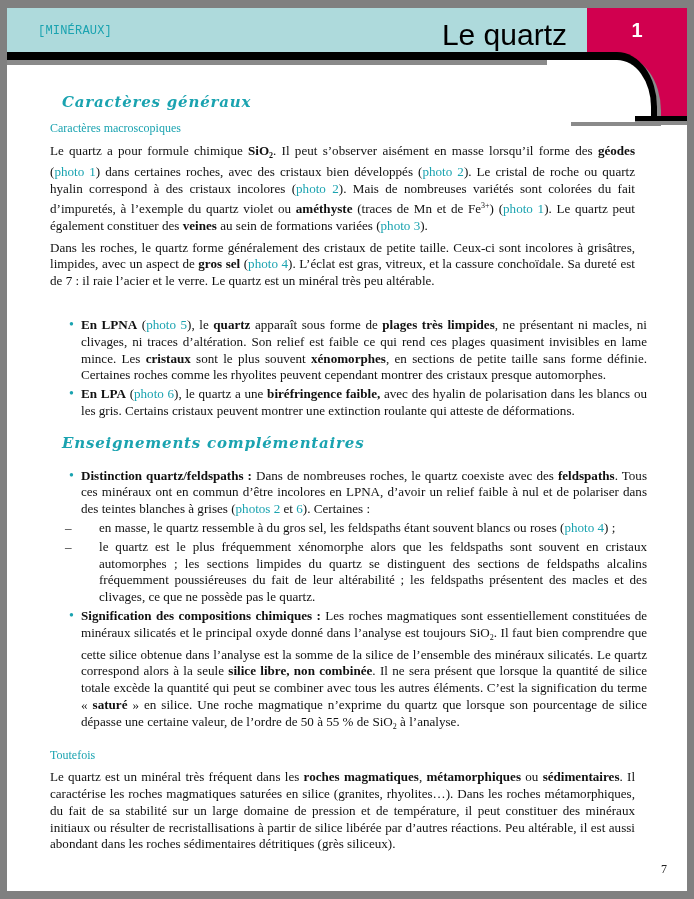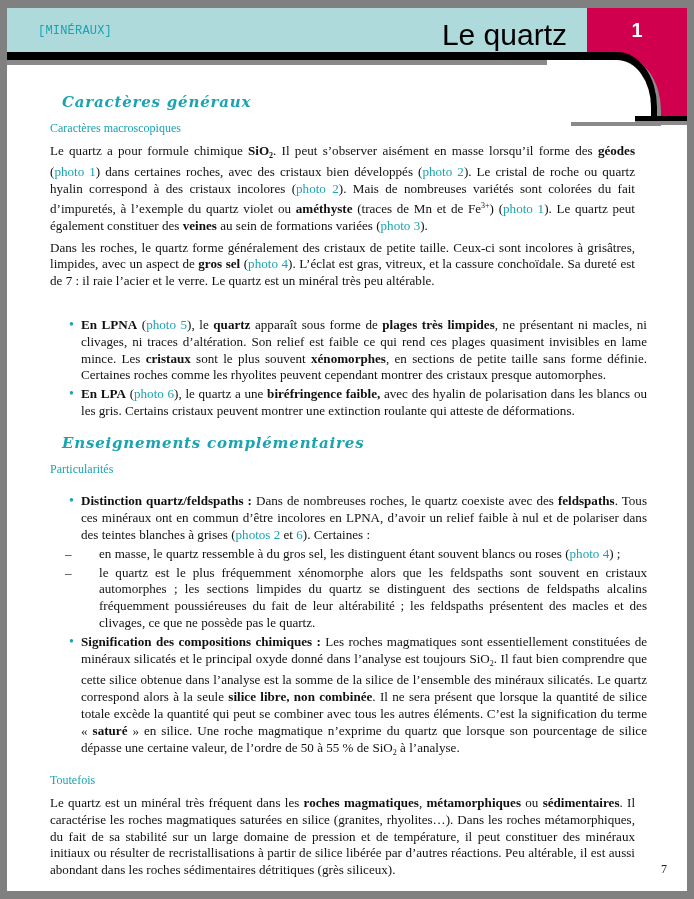--- a/index.html
+++ b/index.html
@@ -125,26 +125,25 @@
       <li>
         <b>En LPNA</b><span> (</span><span class="link">photo 5</span><span>), le </span><b>quartz</b><span> apparaît sous forme de </span><b>plages très limpides</b><span>, ne présentant ni macles, ni clivages, ni traces d’altération. Son relief est faible ce qui rend ces plages quasiment invisibles en lame mince. Les </span><b>cristaux</b><span> sont le plus souvent </span><b>xénomorphes</b><span>, en sections de petite taille sans forme définie. Certaines roches comme les rhyolites peuvent cependant montrer des cristaux presque automorphes.</span>
       </li>
       <li>
         <b>En LPA</b><span> (</span><span class="link">photo 6</span><span>), le quartz a une </span><b>biréfringence faible,</b><span> avec des hyalin de polarisation dans les blancs ou les gris. Certains cristaux peuvent montrer une extinction roulante qui atteste de déformations.</span>
       </li>
     </ul>
 
     <div class="gap-m"></div>
     <h2>Enseignements complémentaires</h2>
-    <h3>Particularités</h3>
     <ul class="bullets">
       <li>
         <b>Distinction quartz/feldspaths :</b><span> Dans de nombreuses roches, le quartz coexiste avec des </span><b>feldspaths</b><span>. Tous ces minéraux ont en commun d’être incolores en LPNA, d’avoir un relief faible à nul et de polariser dans des teintes blanches à grises (</span><span class="link">photos 2</span><span> et </span><span class="link">6</span><span>). Certaines :</span>
         <ul class="dashes">
-          <li><span>en masse, le quartz ressemble à du gros sel, les distinguent étant souvent blancs ou roses (</span><span class="link">photo 4</span><span>) ;</span></li>
+          <li><span>en masse, le quartz ressemble à du gros sel, les feldspaths étant souvent blancs ou roses (</span><span class="link">photo 4</span><span>) ;</span></li>
           <li><span>le quartz est le plus fréquemment xénomorphe alors que les feldspaths sont souvent en cristaux automorphes ; les sections limpides du quartz se distinguent des sections de feldspaths alcalins fréquemment poussiéreuses du fait de leur altérabilité ; les feldspaths présentent des macles et des clivages, ce que ne possède pas le quartz.</span></li>
         </ul>
       </li>
       <li>
         <b>Signification des compositions chimiques :</b><span> Les roches magmatiques sont essentiellement constituées de minéraux silicatés et le principal oxyde donné dans l’analyse est toujours SiO</span><span class="sub">2</span><span>. Il faut bien comprendre que cette silice obtenue dans l’analyse est la somme de la silice de l’ensemble des minéraux silicatés. Le quartz correspond alors à la seule </span><b>silice libre, non combinée</b><span>. Il ne sera présent que lorsque la quantité de silice totale excède la quantité qui peut se combiner avec tous les autres éléments. C’est la signification du terme « </span><b>saturé</b><span> » en silice. Une roche magmatique n’exprime du quartz que lorsque son pourcentage de silice dépasse une certaine valeur, de l’ordre de 50 à 55 % de SiO</span><span class="sub">2</span><span> à l’analyse.</span>
       </li>
     </ul>
 
     <div class="gap-s"></div>
     <h3>Toutefois</h3>

